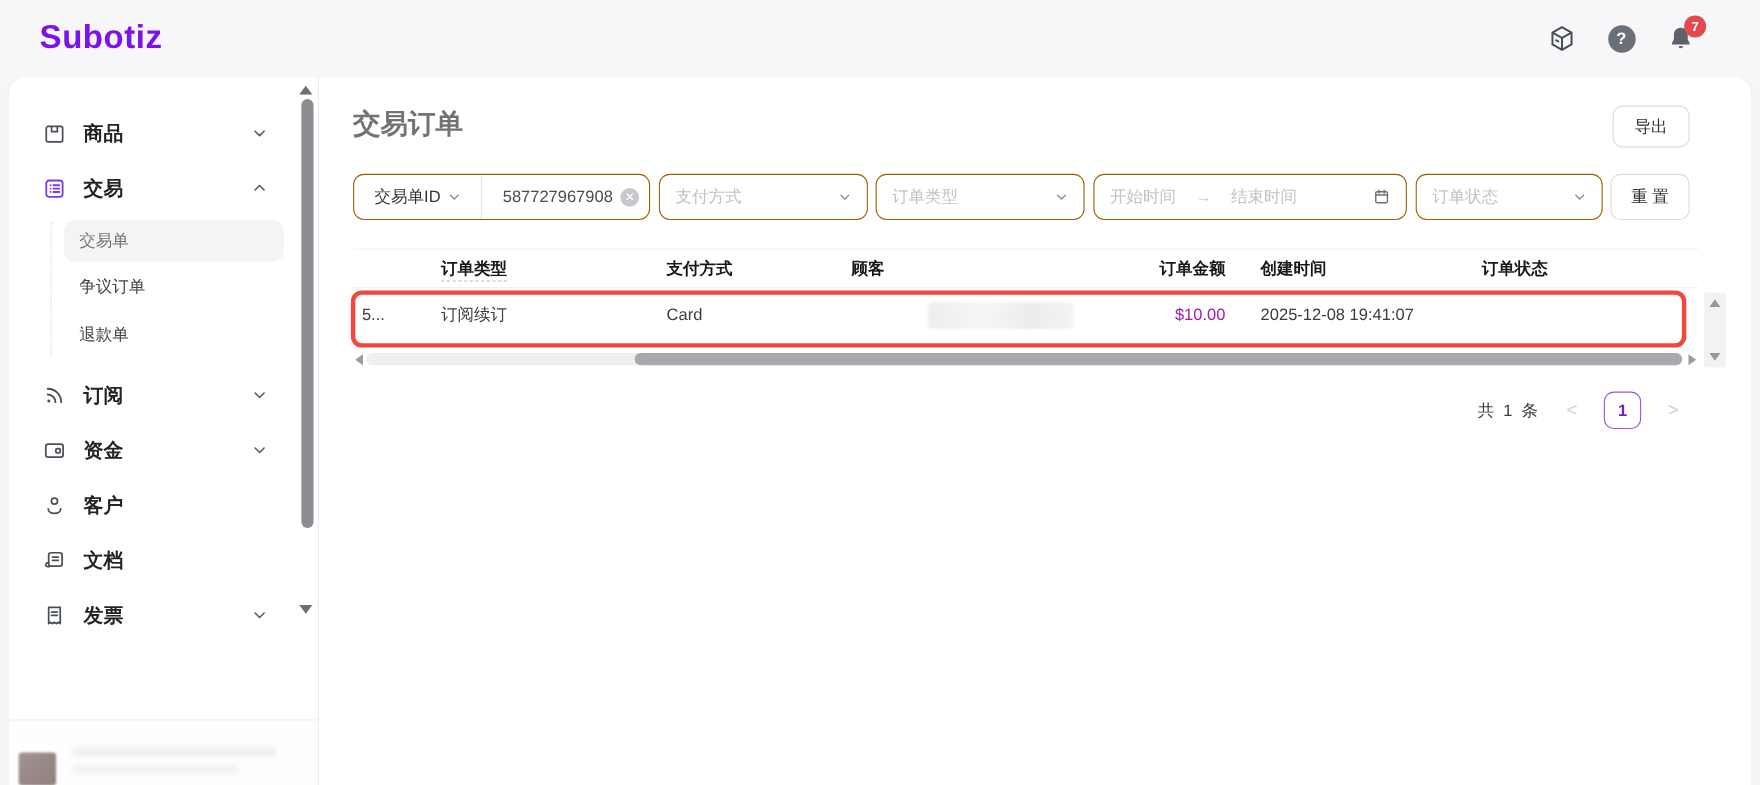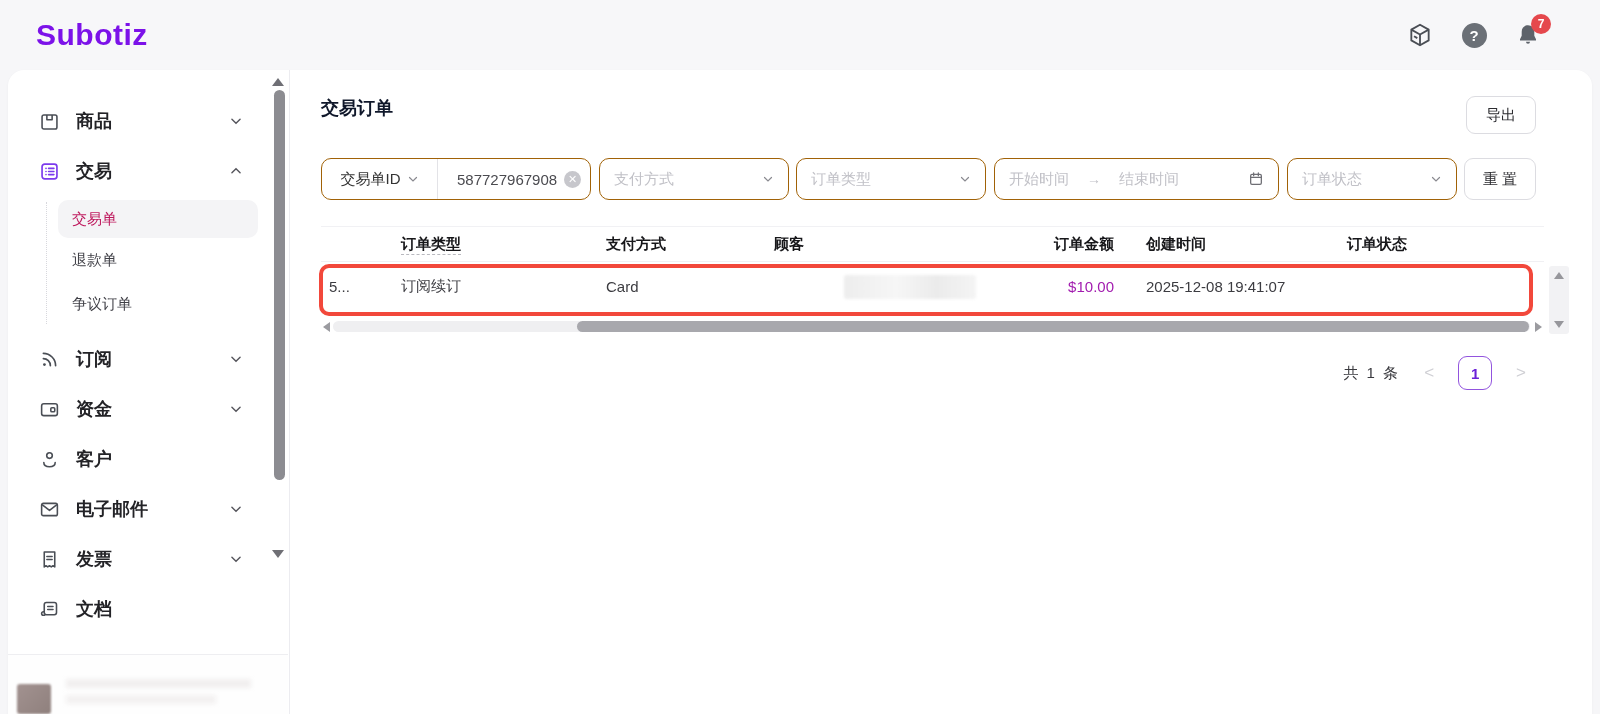--- a/index.html
+++ b/index.html
@@ -25,40 +25,40 @@
   .sidebar { width:282px; border-right:1px solid #ececf0; position:relative; flex:none; }
   .menu { padding-top:26px; }
   .m-item { height:50px; display:flex; align-items:center; padding:0 46px 0 30px; cursor:pointer; }
   .m-item .ico { width:22px; height:22px; flex:none; display:flex; align-items:center; justify-content:center; }
   .m-item .lbl { margin-left:16px; font-size:18px; font-weight:700; color:#232327; flex:1; }
   .m-item .chev { width:14px; height:14px; color:#55555c; }
   .submenu { position:relative; padding:4px 0 8px 0; }
   .guide { position:absolute; left:38px; top:6px; bottom:10px; border-left:1px dotted #d8d8dd; }
   .s-pill { margin-left:50px; width:200px; height:38px; background:#f4f4f6; border-radius:10px;
     display:flex; align-items:center; padding-left:14px; cursor:pointer; }
-  .s-pill .s-lbl { color:#be185d; }
+  .s-pill .s-lbl { color:#737373; }
   .s-item { height:44px; display:flex; align-items:center; padding-left:64px; cursor:pointer; }
   .s-lbl { font-size:15px; color:#3f3f46; }
 
   .side-scroll-up, .side-scroll-down { position:absolute; right:5px; cursor:pointer; }
   .side-scroll-up { top:8px; }
   .side-scroll-down { top:480px; }
   .side-thumb { position:absolute; right:4px; top:20px; width:11px; height:390px; background:#8c8c91; border-radius:6px; cursor:pointer; }
   .tri-up { width:0; height:0; border-left:6px solid transparent; border-right:6px solid transparent; border-bottom:8px solid #6f6f75; }
   .tri-down { width:0; height:0; border-left:6px solid transparent; border-right:6px solid transparent; border-top:8px solid #6f6f75; }
 
   .side-footer { position:absolute; left:0; right:1px; bottom:0; height:60px; border-top:1px solid #eeeef1; background:#fefefe; }
   .avatar-blur { position:absolute; left:9px; bottom:0; width:34px; height:30px; border-radius:3px;
     background:linear-gradient(135deg,#a29290,#8f807d); filter:blur(1px); }
   .txt-blur1 { position:absolute; left:58px; bottom:26px; width:185px; height:9px; background:#f1efef; filter:blur(2px); }
   .txt-blur2 { position:absolute; left:58px; bottom:10px; width:150px; height:9px; background:#f3f1f1; filter:blur(2px); }
 
   
   .main { flex:1; position:relative; }
-  .page-title { position:absolute; left:31px; top:26px; font-size:18px; font-weight:800; color:#0f172a; }
+  .page-title { position:absolute; left:31px; top:26px; font-size:25px; font-weight:800; color:#737373; }
   .btn { background:#fff; border:1px solid #dcdce1; border-radius:9px; font-size:15px; color:#2d2d31;
     display:flex; align-items:center; justify-content:center; cursor:pointer; }
   .export-btn { position:absolute; left:1176px; top:26px; width:70px; height:38px; }
   .reset-btn  { position:absolute; left:1143px; top:0; width:72px; height:42px; letter-spacing:4px; padding-left:4px; }
 
   
   .filters { position:absolute; left:31px; top:88px; height:42px; width:1240px; }
   .field { position:absolute; top:0; height:42px; border:1px solid #a16207; border-radius:10px; background:#fff;
     display:flex; align-items:center; cursor:pointer; }
   .f-id { left:0; width:270px; padding:0; }
@@ -174,24 +174,24 @@
             </svg>
         </span>
       </div>
 
       <div class="submenu">
         <div class="guide"></div>
         <div class="s-pill">
           <span class="s-lbl">交易单</span>
         </div>
         <div class="s-item">
+          <span class="s-lbl">争议订单</span>
+        </div>
+        <div class="s-item">
           <span class="s-lbl">退款单</span>
-        </div>
-        <div class="s-item">
-          <span class="s-lbl">争议订单</span>
         </div>
       </div>
 
       <div class="m-item">
         <span class="ico">
           <svg width="21" height="21" viewBox="0 0 24 24" fill="none" stroke="#4a4e55" stroke-width="1.9" stroke-linecap="round">
               <path d="M5 5a14 14 0 0 1 14 14"></path>
               <path d="M5 11a8 8 0 0 1 8 8"></path>
               <circle cx="6.2" cy="17.8" r="1.6" fill="#4a4e55" stroke="none"></circle>
             </svg>
@@ -222,59 +222,45 @@
       <div class="m-item">
         <span class="ico">
           <svg width="21" height="21" viewBox="0 0 24 24" fill="none" stroke="#4a4e55" stroke-width="1.8" stroke-linecap="round">
               <circle cx="12" cy="7.5" r="3.2"></circle>
               <path d="M5.5 15.5c0 3 2.9 4.8 6.5 4.8s6.5-1.8 6.5-4.8"></path>
             </svg>
         </span>
         <span class="lbl">客户</span>
       </div>
 
-      <div class="m-item">
-        <span class="ico">
-          <svg width="21" height="21" viewBox="0 0 24 24" fill="none" stroke="#4a4e55" stroke-width="1.8" stroke-linejoin="round">
-              <rect x="3" y="5" width="18" height="14" rx="2"></rect>
-              <path d="M3.5 6.5L12 13l8.5-6.5"></path>
-            </svg>
-        </span>
-        <span class="lbl">电子邮件</span>
-        <span class="chev">
-          <svg width="14" height="14" viewBox="0 0 24 24" fill="none" stroke="#55555c" stroke-width="2.4" stroke-linecap="round">
-              <path d="M5 9l7 7 7-7"></path>
-            </svg>
-        </span>
-      </div>
-
-      <div class="m-item">
-        <span class="ico">
-          <svg width="21" height="21" viewBox="0 0 24 24" fill="none" stroke="#4a4e55" stroke-width="1.8" stroke-linejoin="round">
-              <path d="M6 3.5h12v17l-2-1.4-2 1.4-2-1.4-2 1.4-2-1.4-2 1.4z"></path>
-              <path d="M9 8.5h6M9 12h6" stroke-linecap="round"></path>
-            </svg>
-        </span>
-        <span class="lbl">发票</span>
-        <span class="chev">
-          <svg width="14" height="14" viewBox="0 0 24 24" fill="none" stroke="#55555c" stroke-width="2.4" stroke-linecap="round">
-              <path d="M5 9l7 7 7-7"></path>
-            </svg>
-        </span>
-      </div>
 
       <div class="m-item">
         <span class="ico">
           <svg width="21" height="21" viewBox="0 0 24 24" fill="none" stroke="#4a4e55" stroke-width="1.8" stroke-linejoin="round">
               <rect x="6" y="4" width="14" height="14" rx="2.5"></rect>
               <path d="M10 8.5h6M10 12h6" stroke-linecap="round"></path>
               <path d="M6 14.5H5a2 2 0 0 0 0 4h1.5" stroke-linecap="round"></path>
             </svg>
         </span>
         <span class="lbl">文档</span>
+      </div>
+
+      <div class="m-item">
+        <span class="ico">
+          <svg width="21" height="21" viewBox="0 0 24 24" fill="none" stroke="#4a4e55" stroke-width="1.8" stroke-linejoin="round">
+              <path d="M6 3.5h12v17l-2-1.4-2 1.4-2-1.4-2 1.4-2-1.4-2 1.4z"></path>
+              <path d="M9 8.5h6M9 12h6" stroke-linecap="round"></path>
+            </svg>
+        </span>
+        <span class="lbl">发票</span>
+        <span class="chev">
+          <svg width="14" height="14" viewBox="0 0 24 24" fill="none" stroke="#55555c" stroke-width="2.4" stroke-linecap="round">
+              <path d="M5 9l7 7 7-7"></path>
+            </svg>
+        </span>
       </div>
     </div>
 
     <div class="side-scroll-up">
         <div class="tri-up"></div>
       </div>
     <div class="side-thumb"></div>
     <div class="side-scroll-down">
         <div class="tri-down"></div>
       </div>

